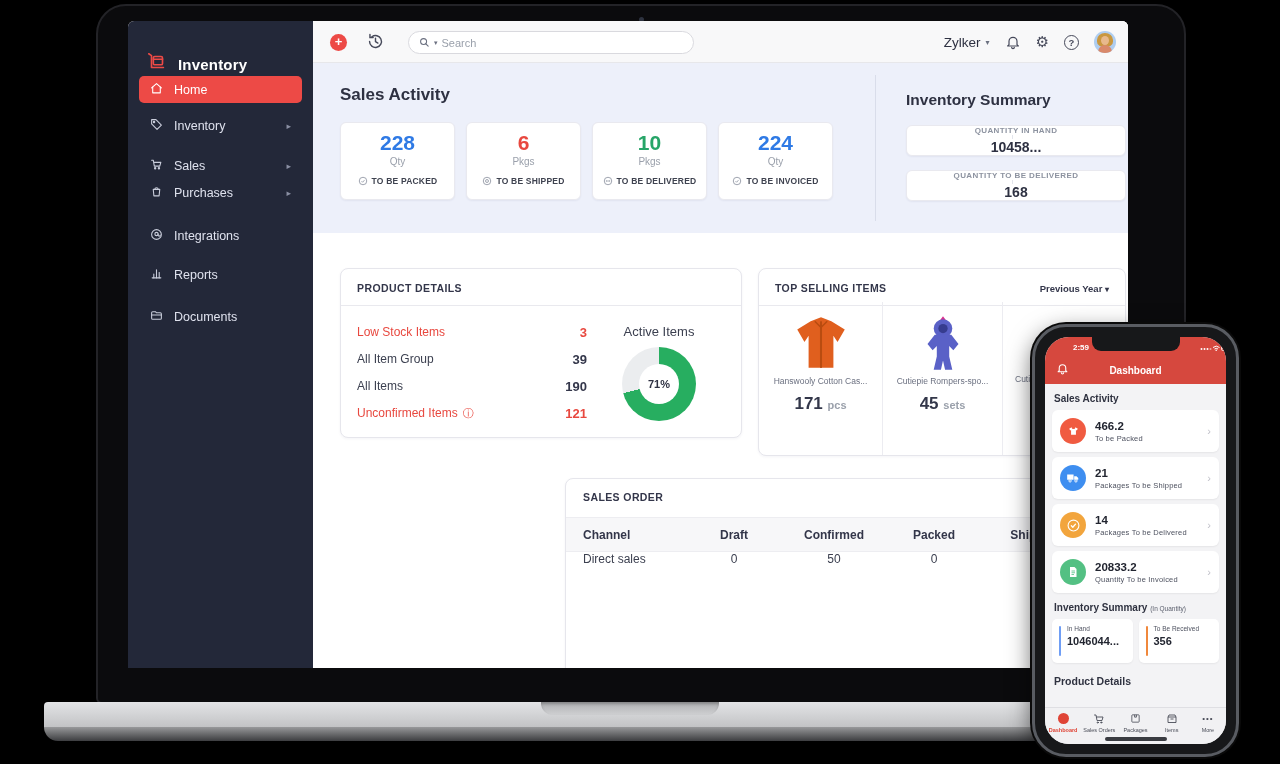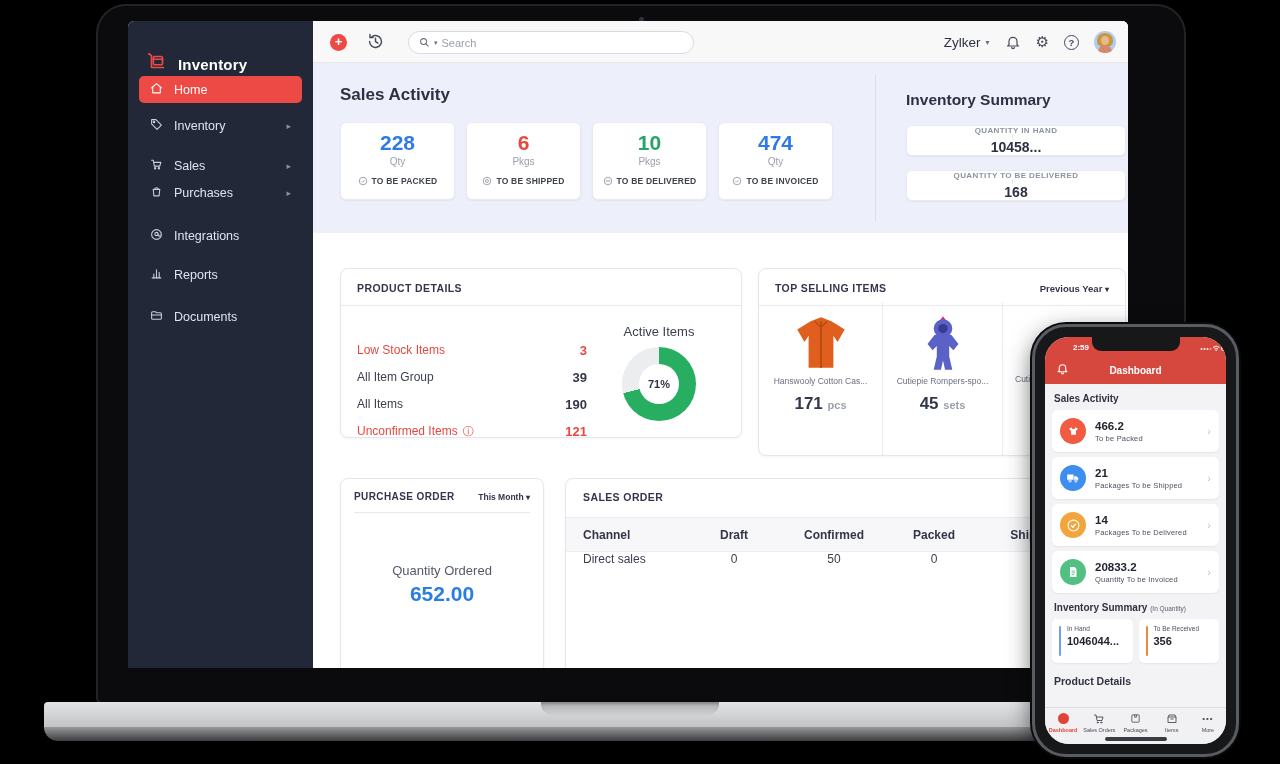--- a/index.html
+++ b/index.html
@@ -81,21 +81,21 @@
   
   .panel { position:absolute; background:#fff; border:1px solid #e6e6ec; border-radius:8px;
     box-shadow:0 1px 3px rgba(30,40,90,.05); }
   .panel-head { display:flex; align-items:center; justify-content:space-between; padding:13px 16px 11px; }
   .panel-title { font-size:10.5px; font-weight:bold; color:#33364a; letter-spacing:.4px; }
   .panel-period { font-size:9.5px; font-weight:bold; color:#33364a; cursor:pointer; }
   .panel-period .caret { font-size:8px; }
   .panel-rule { height:1px; background:#e9e9ee; }
 
   
-  .pd-row { position:absolute; left:16px; width:230px; display:flex; font-size:12px; color:#3c4050;margin-top:18px; }
+  .pd-row { position:absolute; left:16px; width:230px; display:flex; font-size:12px; color:#3c4050; }
   .pd-row .pd-val { margin-left:auto; font-weight:bold; font-size:13px; color:#33364a; }
   .pd-row.alert, .pd-row.alert .pd-val { color:#e8483f; }
   .pd-info { color:#e8483f; font-size:11px; margin-left:5px; }
   .donut-label { position:absolute; left:258px; top:55px; width:120px; text-align:center; font-size:13px; color:#3c4050; }
   .donut { position:absolute; left:281px; top:78px; width:74px; height:74px; border-radius:50%; }
   .donut-hole { position:absolute; left:17px; top:17px; width:40px; height:40px; border-radius:50%; background:#fff;
     display:flex; align-items:center; justify-content:center; font-size:11px; font-weight:bold; color:#2e3142; }
 
   
   .tsi-col { position:absolute; top:33px; bottom:0; border-right:1px solid #ececf1; text-align:center; }
@@ -337,21 +337,21 @@
                 <circle cx="12" cy="12" r="9"></circle>
                 <circle cx="8" cy="12" r="0.8"></circle>
                 <circle cx="12" cy="12" r="0.8"></circle>
                 <circle cx="16" cy="12" r="0.8"></circle>
               </svg>
             <span>TO BE DELIVERED</span>
           </div>
         </div>
 
         <div class="stat-card" style="left:405px;">
-          <div class="stat-value c-blue">474</div>
+          <div class="stat-value c-blue">224</div>
           <div class="stat-unit">Qty</div>
           <div class="stat-label">
             <svg width="10" height="10" viewBox="0 0 24 24" fill="none" stroke="#8d93a0" stroke-width="2">
                 <circle cx="12" cy="12" r="9"></circle>
                 <path d="M8.5 12.5l2.5 2.5 4.5-5"></path>
               </svg>
             <span>TO BE INVOICED</span>
           </div>
         </div>
 
@@ -439,34 +439,20 @@
             <span>45</span>
             <span class="tsi-unit">sets</span>
           </div>
         </div>
 
         <div class="tsi-col" style="left:244px; width:124px; border-right:none;">
           <div class="tsi-name" style="margin-top:72px; text-align:left; padding-left:12px;">Cuti</div>
         </div>
       </div>
 
-      <div class="panel" style="left:27px; top:457px; width:204px; height:200px;">
-        <div class="panel-head" style="padding:12px 13px 10px;">
-          <span class="panel-title" style="font-size:10px;">PURCHASE ORDER</span>
-          <span class="panel-period" style="font-size:8.5px;">
-            <span>This Month</span>
-            <span class="caret">▾</span>
-          </span>
-        </div>
-        <div class="panel-rule" style="margin:0 13px;"></div>
-        <div class="po-center">
-          <div class="po-label">Quantity Ordered</div>
-          <div class="po-value">652.00</div>
-        </div>
-      </div>
 
       <div class="panel" style="left:252px; top:457px; width:561px; height:200px;">
         <div class="panel-head" style="padding:12px 17px 9px;">
           <span class="panel-title">SALES ORDER</span>
         </div>
         <div class="so-table">
           <div class="so-hrow">
             <span class="so-c0">Channel</span>
             <span class="so-c">Draft</span>
             <span class="so-c">Confirmed</span>

